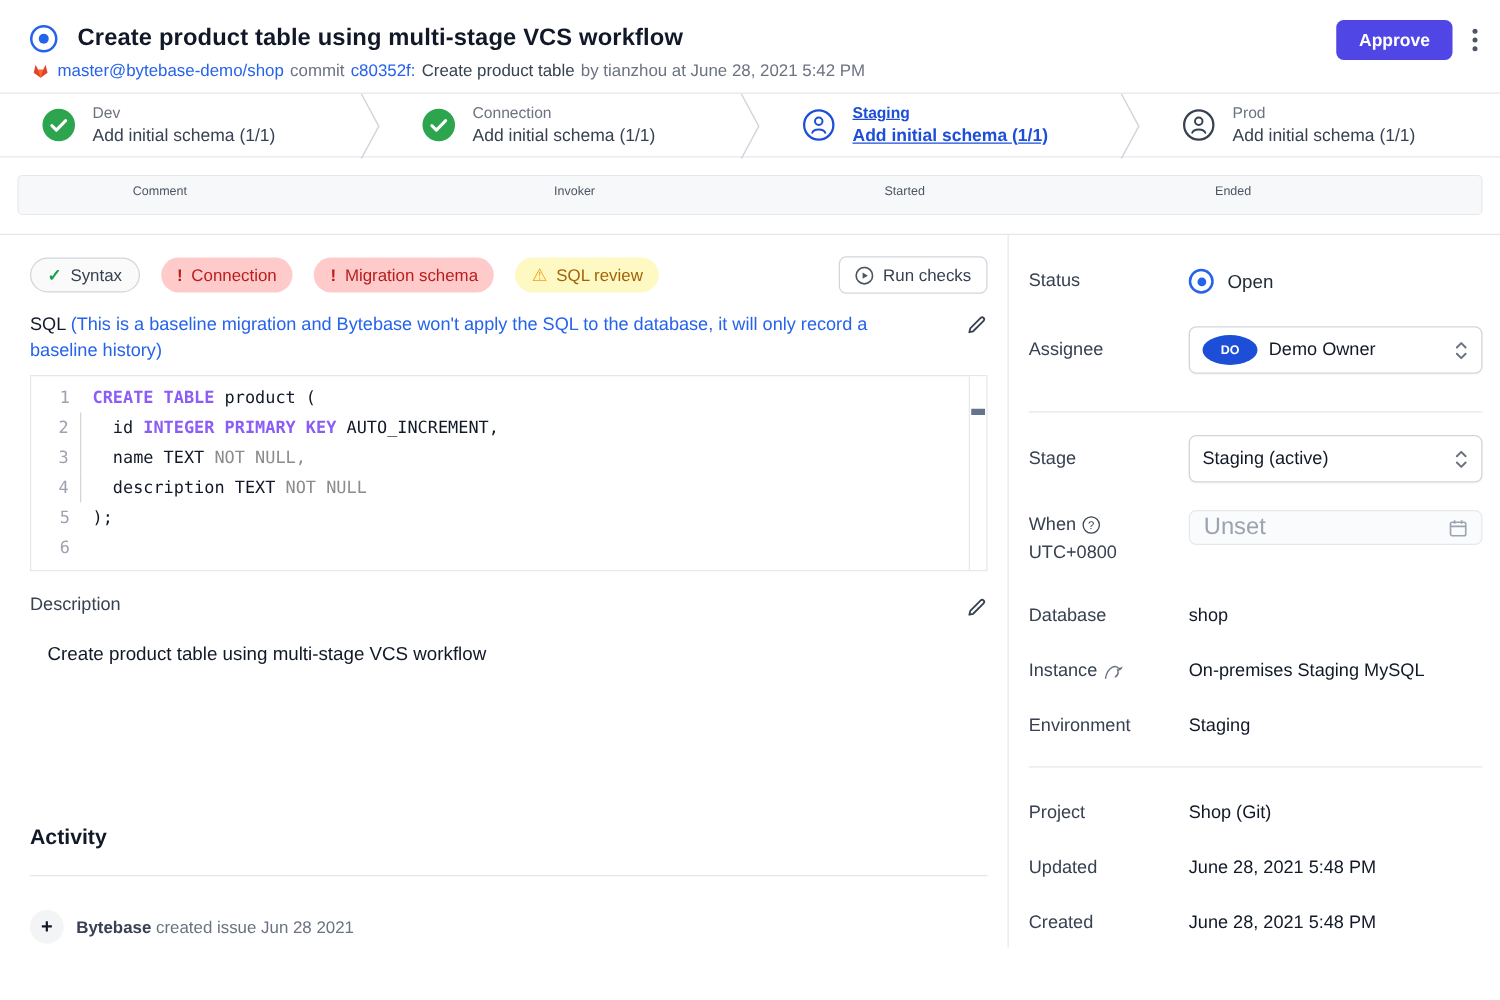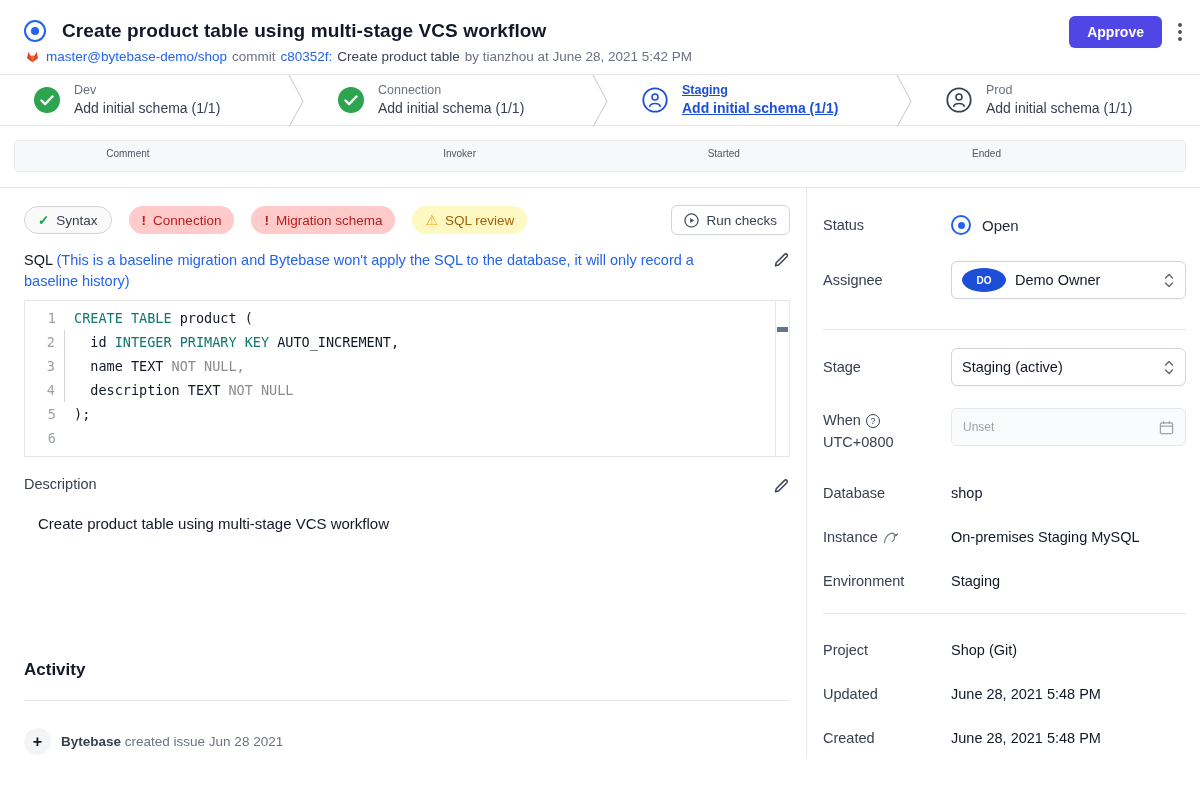--- a/index.html
+++ b/index.html
@@ -79,21 +79,21 @@
   .edit-pencil { margin-left:auto; margin-top:2px; cursor:pointer; flex:0 0 auto; }
 
   
   .editor { margin-top:8px; border:1px solid #e5e7eb; height:157px; position:relative;
     font-family:"DejaVu Sans Mono", monospace; font-size:13.5px; overflow:hidden; cursor:text; }
   .cm-lines { padding-top:5px; }
   .cm-line { display:flex; height:24px; line-height:24px; }
   .gutter { width:40px; flex:0 0 auto; text-align:right; padding-right:9px; color:#9ca3af; }
   .cm-line.guided .gutter { border-right:1px solid #d1d5db; }
   .code { white-space:pre; padding-left:9px; color:#111827; }
-  .kw { color:#0f766e; }
+  .kw { color:#8b5cf6;font-weight:bold; }
   .mut { color:#8c8c8c; }
   .cm-scroll { position:absolute; top:0; right:0; bottom:0; width:14px; border-left:1px solid #e5e7eb; background:#fff; }
   .cm-thumb { position:absolute; top:26px; left:1px; width:11px; height:5px; background:#64748b; cursor:grab; }
 
   
   .desc-head { margin-top:19px; display:flex; align-items:flex-start; }
   .desc-label { font-size:14.5px; color:#374151; }
   .desc-body { margin-top:20px; margin-left:14px; font-size:15px; color:#111827; }
 
   
@@ -123,22 +123,22 @@
     font-size:10px; font-weight:700; display:inline-flex; align-items:center; justify-content:center;
     margin-right:9px; flex:0 0 auto; }
   .sdivider { margin-top:30px; border-top:1px solid #e5e7eb; }
   .srow-stage { margin-top:18px; }
   .srow-when { margin-top:22px; align-items:start; }
   .when-label-wrap { line-height:20px; padding-top:2px; }
   .help-circle { display:inline-flex; width:14px; height:14px; border:1.3px solid #374151;
     border-radius:50%; align-items:center; justify-content:center; font-size:9px; color:#374151;
     vertical-align:1px; margin-left:5px; cursor:pointer; }
   .when-tz { font-size:14.5px; color:#374151; margin-top:2px; }
-  .input-unset { height:38px; background:#fafbfc; border:1px solid #e5e7eb; border-radius:6px;
-    display:flex; align-items:center; padding:0 11px; color:#9ca3af; font-size:12px; }
+  .input-unset { height:28px; background:#fafbfc; border:1px solid #e5e7eb; border-radius:6px;
+    display:flex; align-items:center; padding:0 11px; color:#9ca3af; font-size:19px; }
   .input-unset .cal { margin-left:auto; }
   .srow-plain { margin-top:30px; height:22px; }
   .srow-plain + .srow-plain { margin-top:22px; }
   .instance-label { display:flex; align-items:center; gap:5px; }
   .sdivider2 { margin-top:21px; border-top:1px solid #e5e7eb; }
   .srow-proj { margin-top:25px; height:22px; }
 </style>
 </head>
 <body>
 

